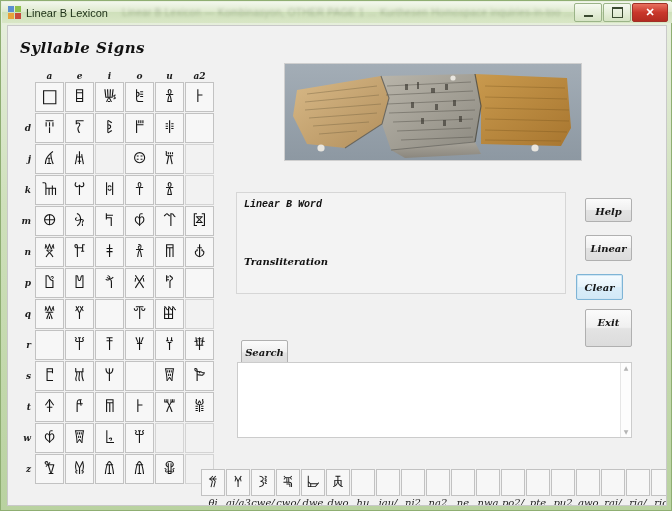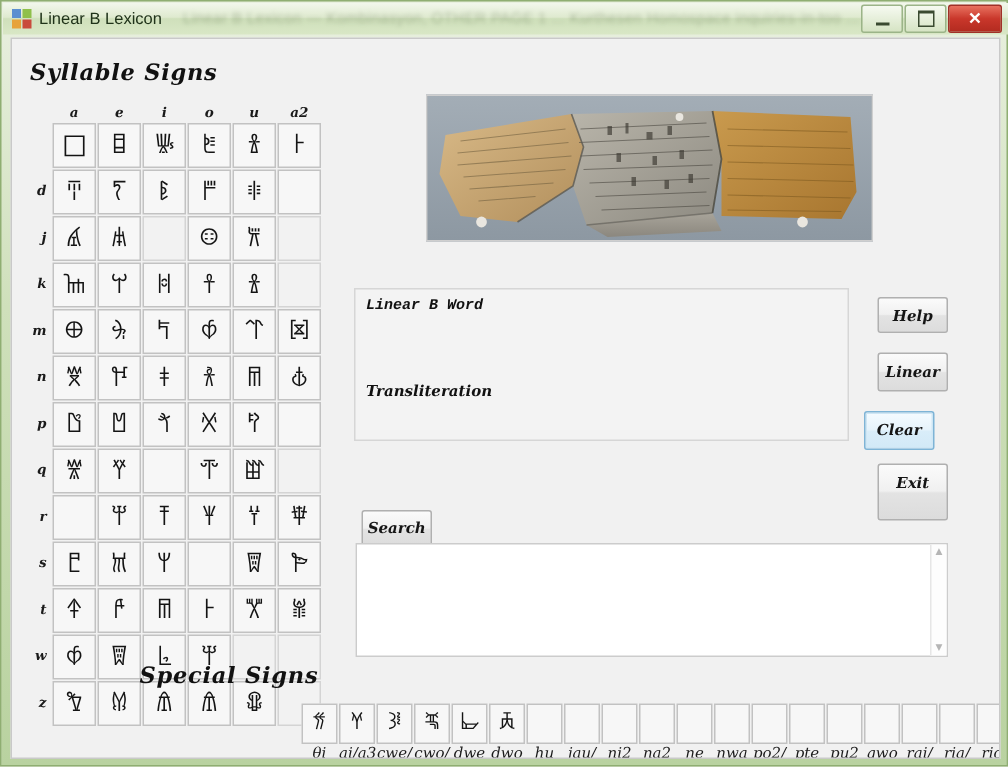--- a/index.html
+++ b/index.html
@@ -400,21 +400,20 @@
     <div class="btn" id="btn-search">Search</div>
 
     <div class="results">
       <div class="results-text"></div>
       <div class="sb">
         <div class="arrow up">▲</div>
         <div class="arrow dn">▼</div>
       </div>
     </div>
 
-    <div class="script-head" id="special-head">Special Signs</div>
     <div class="special" id="special-row">
         <div class="spec-item">
           <div class="spec-box">𐁈</div>
           <div class="spec-lab">θi</div>
         </div>
         <div class="spec-item">
           <div class="spec-box">𐀭</div>
           <div class="spec-lab">ai/a3</div>
         </div>
         <div class="spec-item">

